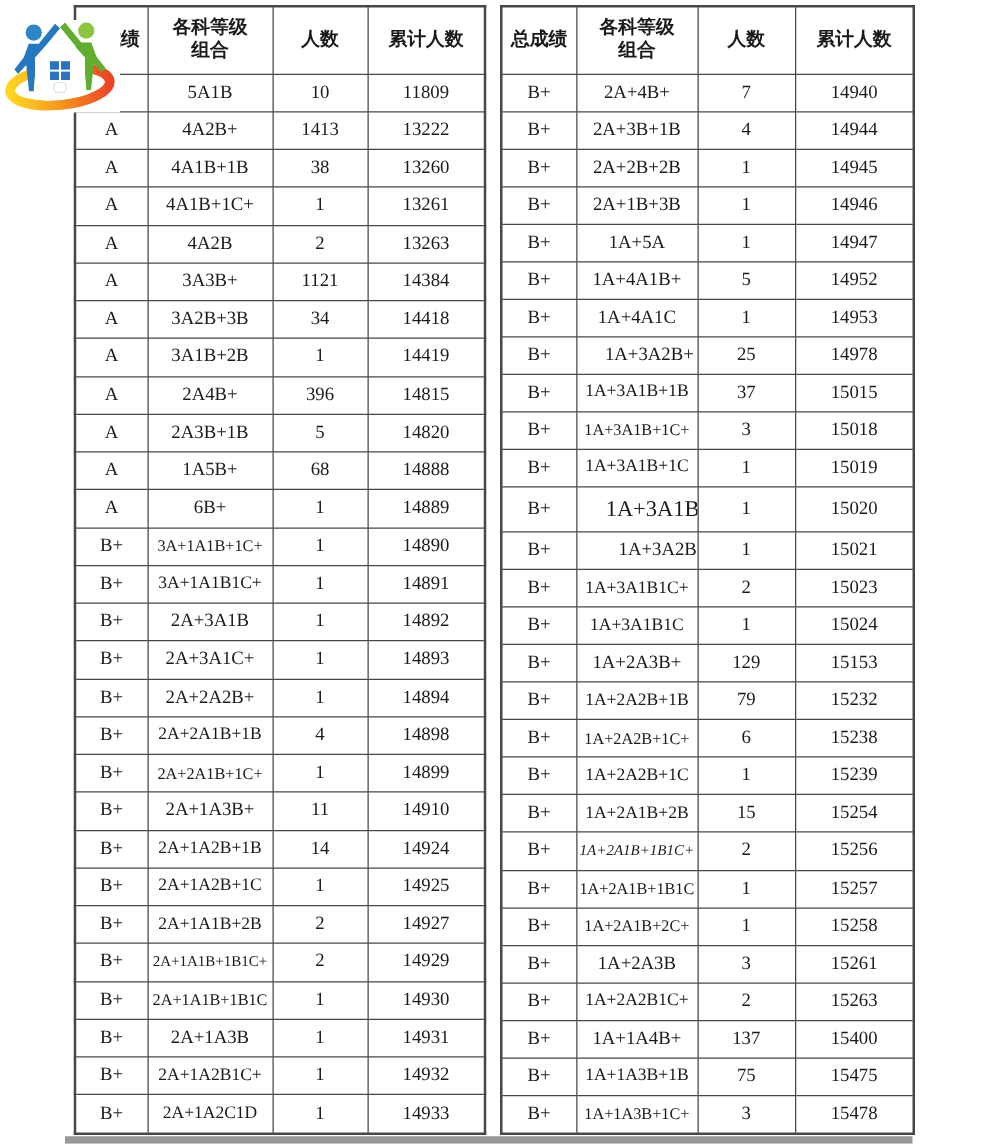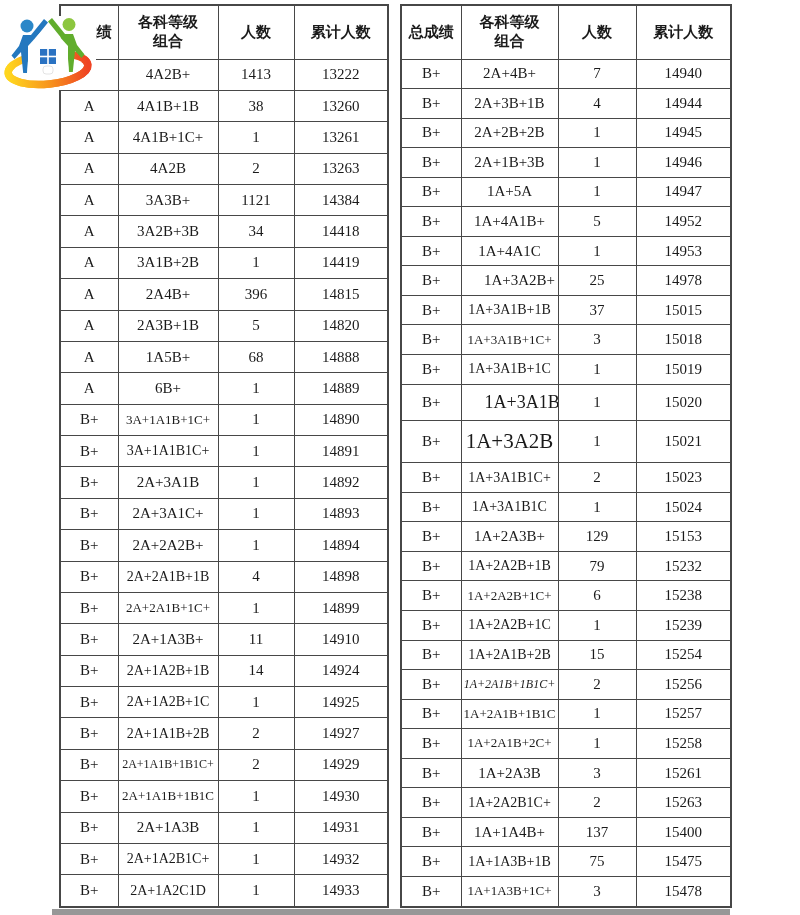--- a/index.html
+++ b/index.html
@@ -48,20 +48,26 @@
       <tr>
         <th>总成绩</th>
         <th class="col-combo-header">各科等级
 组合</th>
         <th>人数</th>
         <th>累计人数</th>
       </tr>
     </thead>
     <tbody>
         <tr>
+          <td></td>
+          <td style="font-size: 15px;">5A1B</td>
+          <td>10</td>
+          <td>11809</td>
+        </tr>
+        <tr>
           <td>A</td>
           <td style="font-size: 15px;">4A2B+</td>
           <td>1413</td>
           <td>13222</td>
         </tr>
         <tr>
           <td>A</td>
           <td style="font-size: 15px;">4A1B+1B</td>
           <td>38</td>
           <td>13260</td>
@@ -303,21 +309,21 @@
           <td>15019</td>
         </tr>
         <tr>
           <td>B+</td>
           <td style="font-size: 18px; padding-left: 23px;">1A+3A1B+1D</td>
           <td>1</td>
           <td>15020</td>
         </tr>
         <tr>
           <td>B+</td>
-          <td style="font-size: 21px;">1A+3A2B</td>
+          <td style="font-size: 15px; text-align: right;">1A+3A2B</td>
           <td>1</td>
           <td>15021</td>
         </tr>
         <tr>
           <td>B+</td>
           <td style="font-size: 14px;">1A+3A1B1C+</td>
           <td>2</td>
           <td>15023</td>
         </tr>
         <tr>

